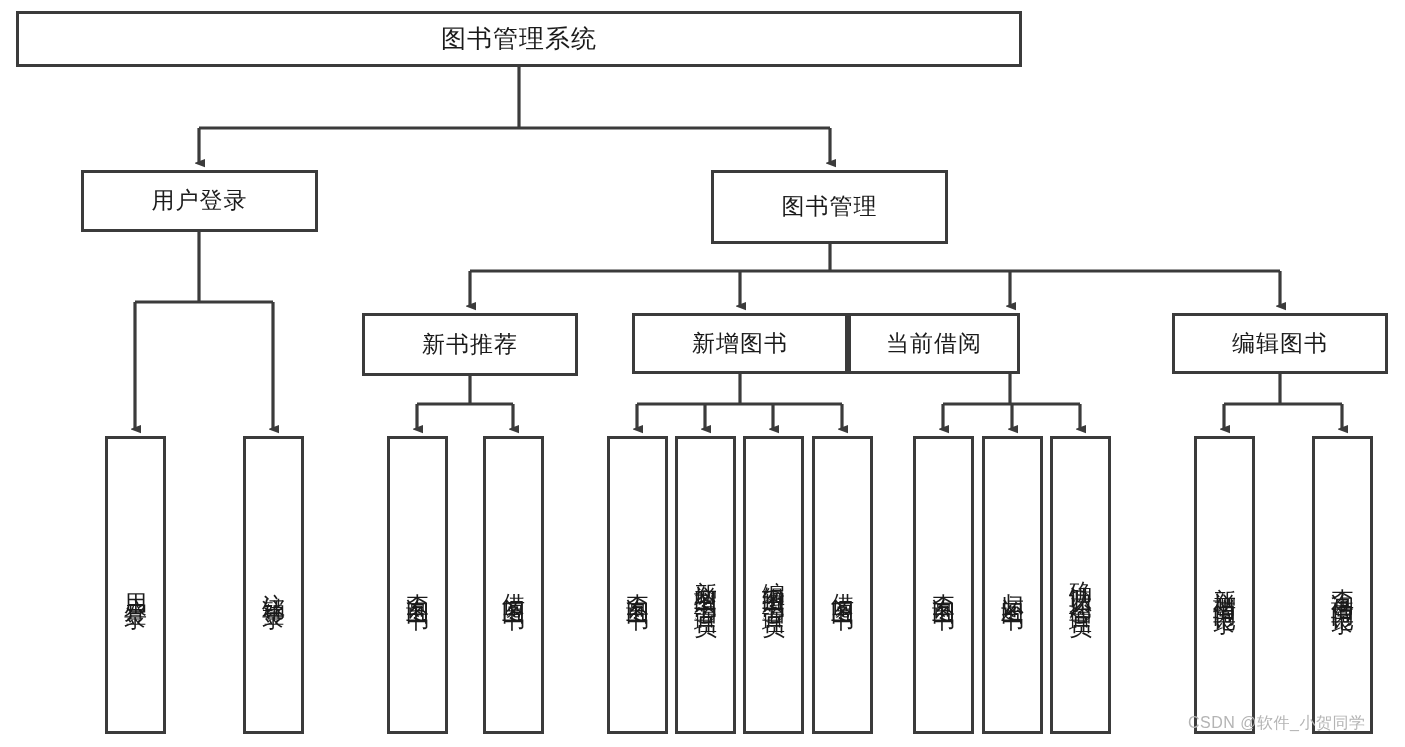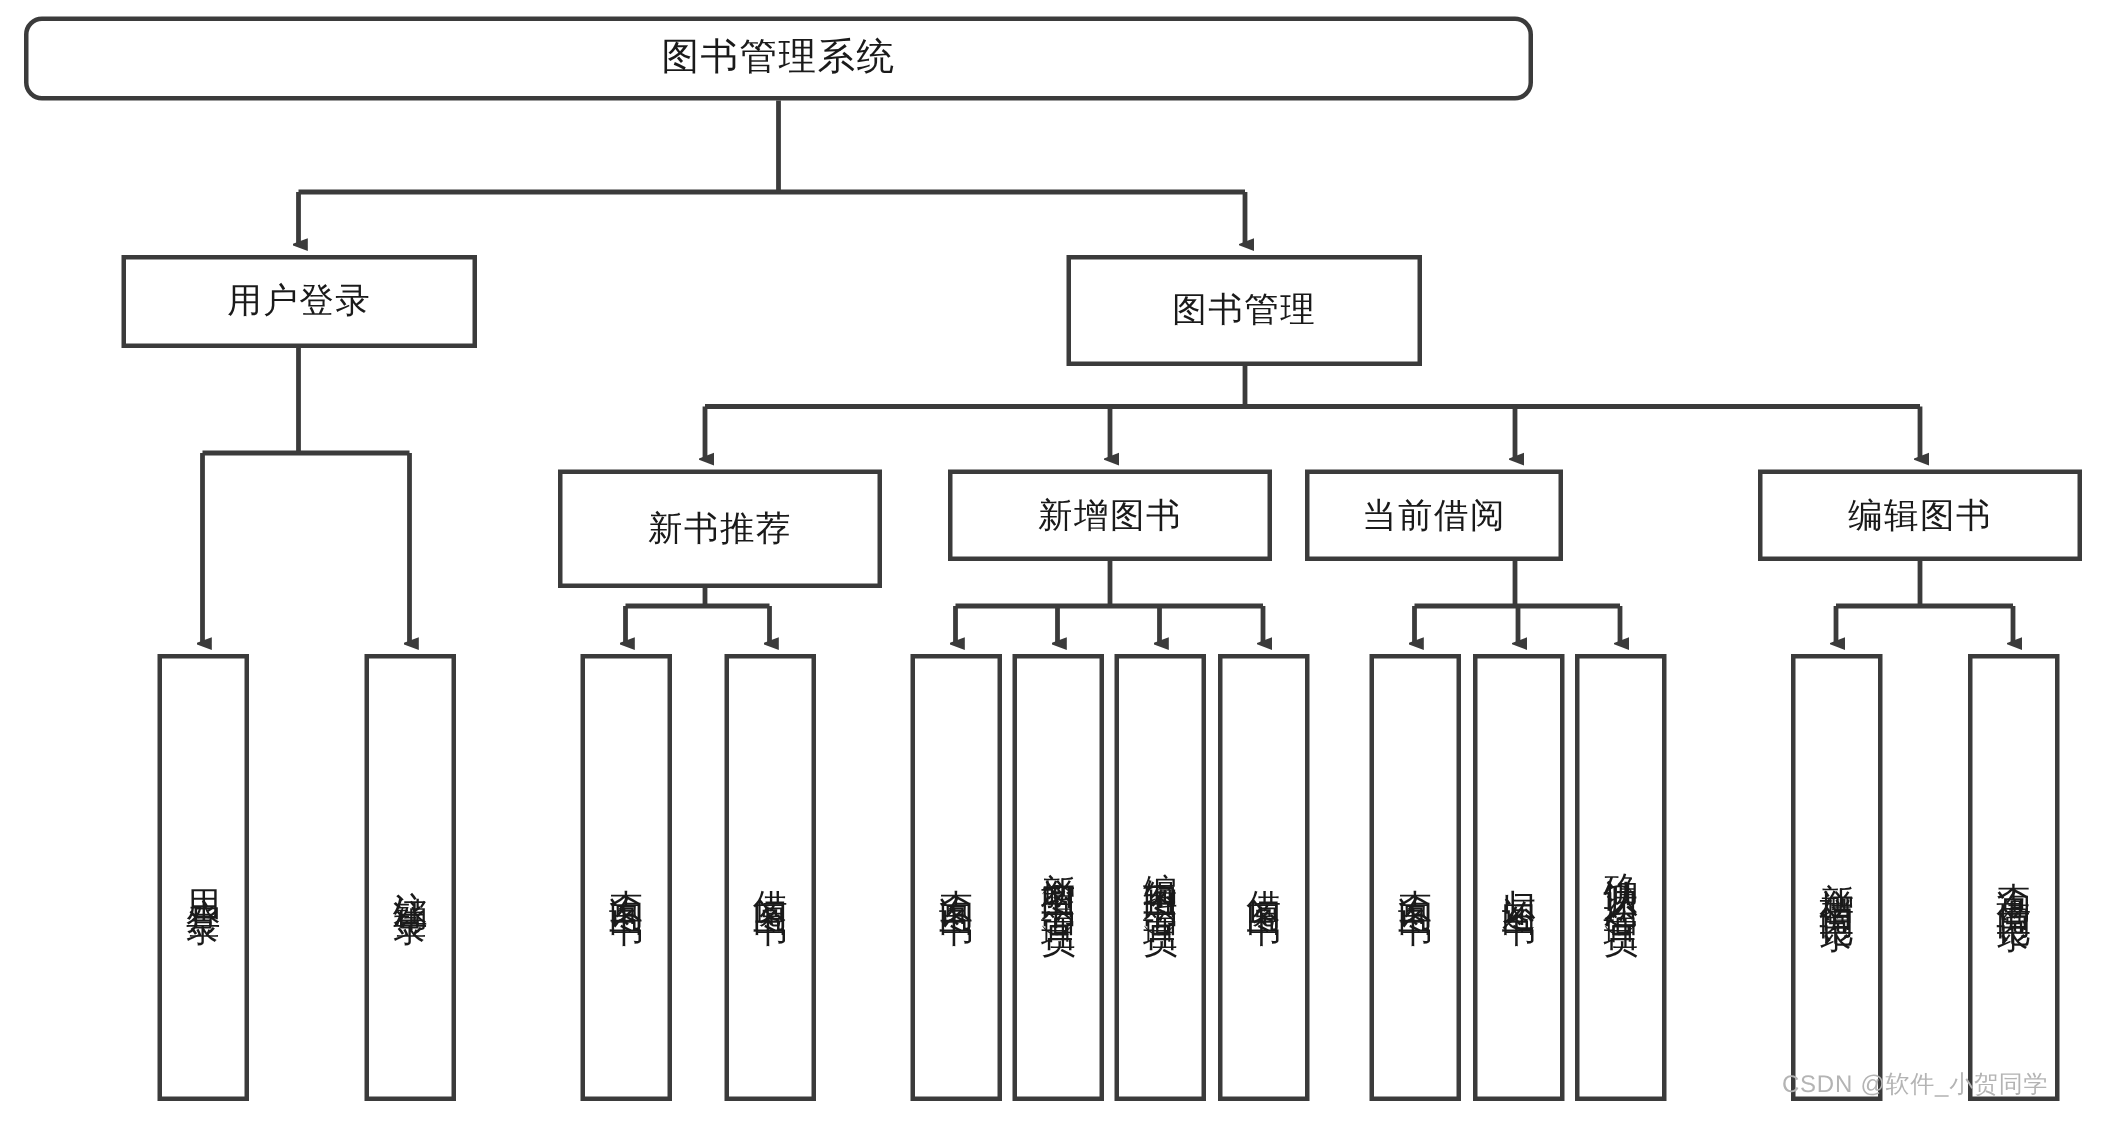--- a/index.html
+++ b/index.html
@@ -47,21 +47,20 @@
   .node.vertical .vtext {
     writing-mode: vertical-rl;
     text-orientation: upright;
     letter-spacing: 5px;
     white-space: nowrap;
     line-height: 1;
     display: block;
   }
   .node.root {
     font-size: 25px;
-    border-radius: 12px;
   }
   .watermark {
     position: absolute;
     left: 1188px;
     top: 713px;
     font-size: 16px;
     color: #b4b4b4;
     white-space: nowrap;
     letter-spacing: 0.5px;
   }
@@ -127,27 +126,27 @@
     <span>图书管理系统</span>
   </div>
 
   <div class="node horizontal" style="left:81px; top:170px; width:237px; height:62px;">
     <span>用户登录</span>
   </div>
   <div class="node horizontal" style="left:711px; top:170px; width:237px; height:74px;">
     <span>图书管理</span>
   </div>
 
-  <div class="node horizontal" style="left:372px; top:313px; width:216px; height:79px;">
+  <div class="node horizontal" style="left:362px; top:313px; width:216px; height:63px;">
     <span>新书推荐</span>
   </div>
   <div class="node horizontal" style="left:632px; top:313px; width:216px; height:61px;">
     <span>新增图书</span>
   </div>
-  <div class="node horizontal" style="left:870px; top:313px; width:172px; height:61px;">
+  <div class="node horizontal" style="left:848px; top:313px; width:172px; height:61px;">
     <span>当前借阅</span>
   </div>
   <div class="node horizontal" style="left:1172px; top:313px; width:216px; height:61px;">
     <span>编辑图书</span>
   </div>
 
   <div class="node vertical" style="left:105px; top:436px; width:61px; height:298px;">
     <span class="vtext">用户登录</span>
   </div>
   <div class="node vertical" style="left:243px; top:436px; width:61px; height:298px;">

